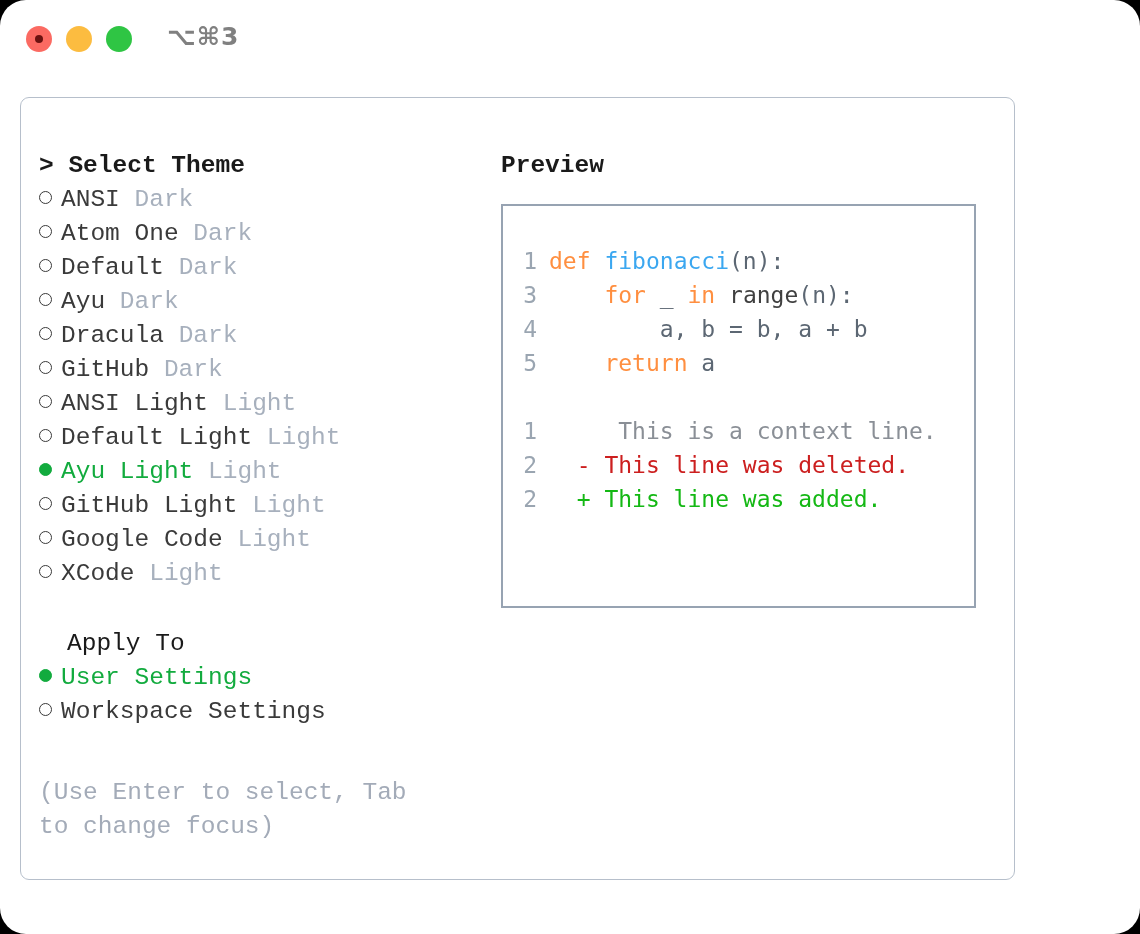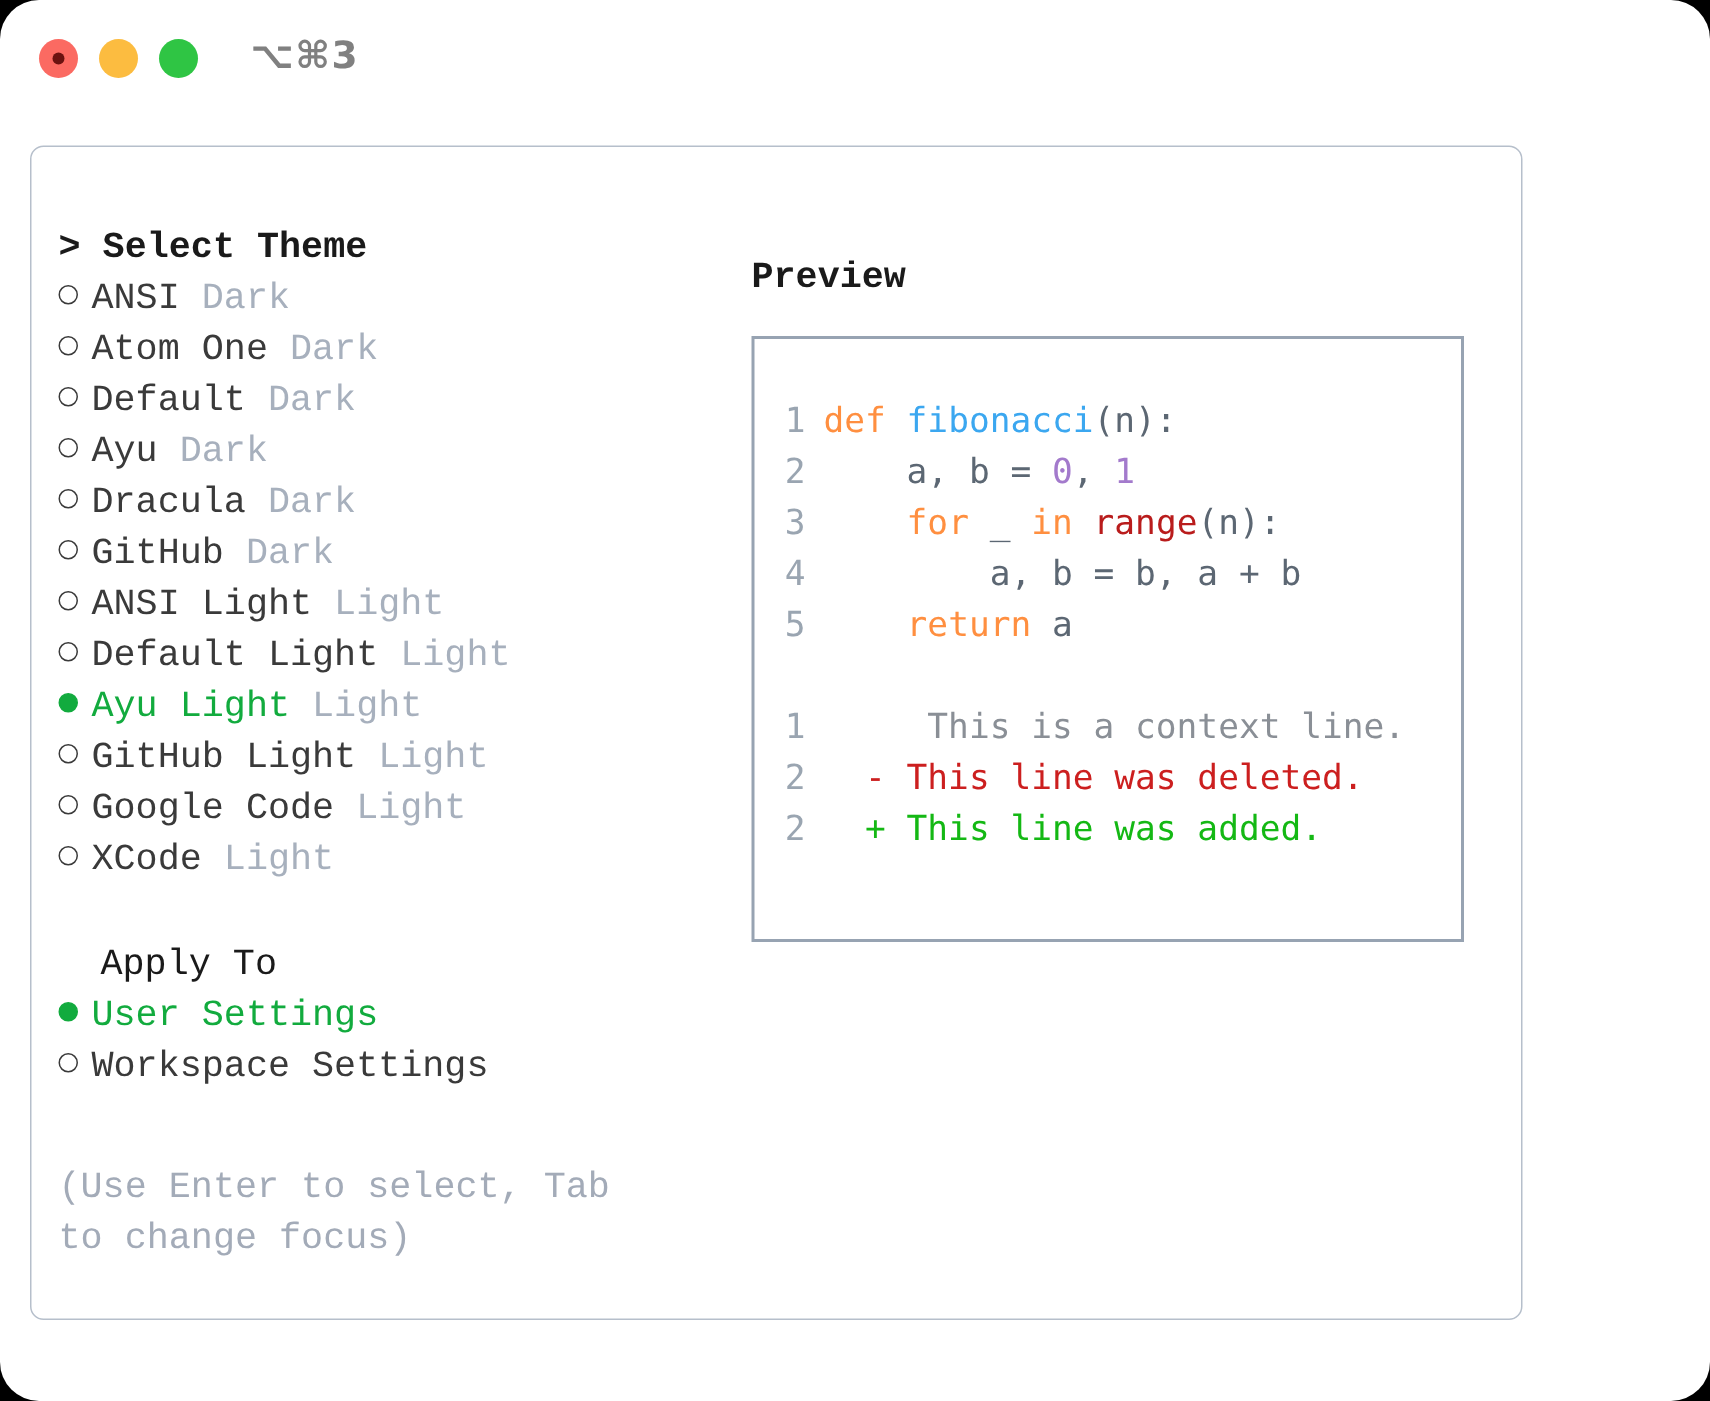--- a/index.html
+++ b/index.html
@@ -145,21 +145,20 @@
     position: absolute;
     left: 480px;
     top: 51px;
     width: 500px;
   }
   .preview-title {
     font-size: 24.5px;
     font-weight: 700;
     color: #1a1a1a;
     line-height: 34px;
-    margin-top: 20px;
   }
   .preview-box {
     margin-top: 21px;
     width: 475px;
     height: 404px;
     border: 2px solid #97a3b2;
     box-sizing: border-box;
     background: #ffffff;
     padding: 38px 0 0 14px;
   }
@@ -171,21 +170,21 @@
   .ln {
     color: #9aa5b1;
     display: inline-block;
     width: 20px;
     text-align: right;
     margin-right: 12px;
   }
   .kw   { color: #ff8f40; text-align: center; }
   .fn   { color: #3ba7f0; }
   .num  { color: #a37acc; }
-  .bi   { color: #b91c1c; }
+  .bi   { color: #404040; }
   .pl   { color: #5c6773; }
   .blank-line { height: 34px; }
   .ctx  { color: #8a8f96; }
   .del  { color: #cc1f1f; }
   .add  { color: #14b814; margin-top: 24px; }
 </style>
 </head>
 <body>
 
 <div class="window">
@@ -227,21 +226,20 @@
         </div>
 
       <div class="hint mono">(Use Enter to select, Tab to change focus)</div>
     </div>
 
     <div class="right-col">
       <div class="preview-title mono">Preview</div>
       <div class="preview-box">
         <div id="code-block">
             <div class="code-line"><span class="ln">1</span><span class="kw">def </span><span class="fn">fibonacci</span><span class="pl">(n):</span></div>
-            <div class="code-line"><span class="ln">2</span><span class="pl">    a, b = </span><span class="num">0</span><span class="pl">, </span><span class="num">1</span></div>
             <div class="code-line"><span class="ln">3</span><span class="pl">    </span><span class="kw">for</span><span class="pl"> _ </span><span class="kw">in</span><span class="pl"> </span><span class="bi">range</span><span class="pl">(n):</span></div>
             <div class="code-line"><span class="ln">4</span><span class="pl">        a, b = b, a + b</span></div>
             <div class="code-line"><span class="ln">5</span><span class="pl">    </span><span class="kw">return</span><span class="pl"> a</span></div>
           </div>
         <div class="blank-line"></div>
         <div id="diff-block">
             <div class="code-line"><span class="ln">1</span><span class="ctx">     This is a context line.</span></div>
             <div class="code-line"><span class="ln">2</span><span class="del">  - This line was deleted.</span></div>
             <div class="code-line"><span class="ln">2</span><span class="add">  + This line was added.</span></div>
           </div>

